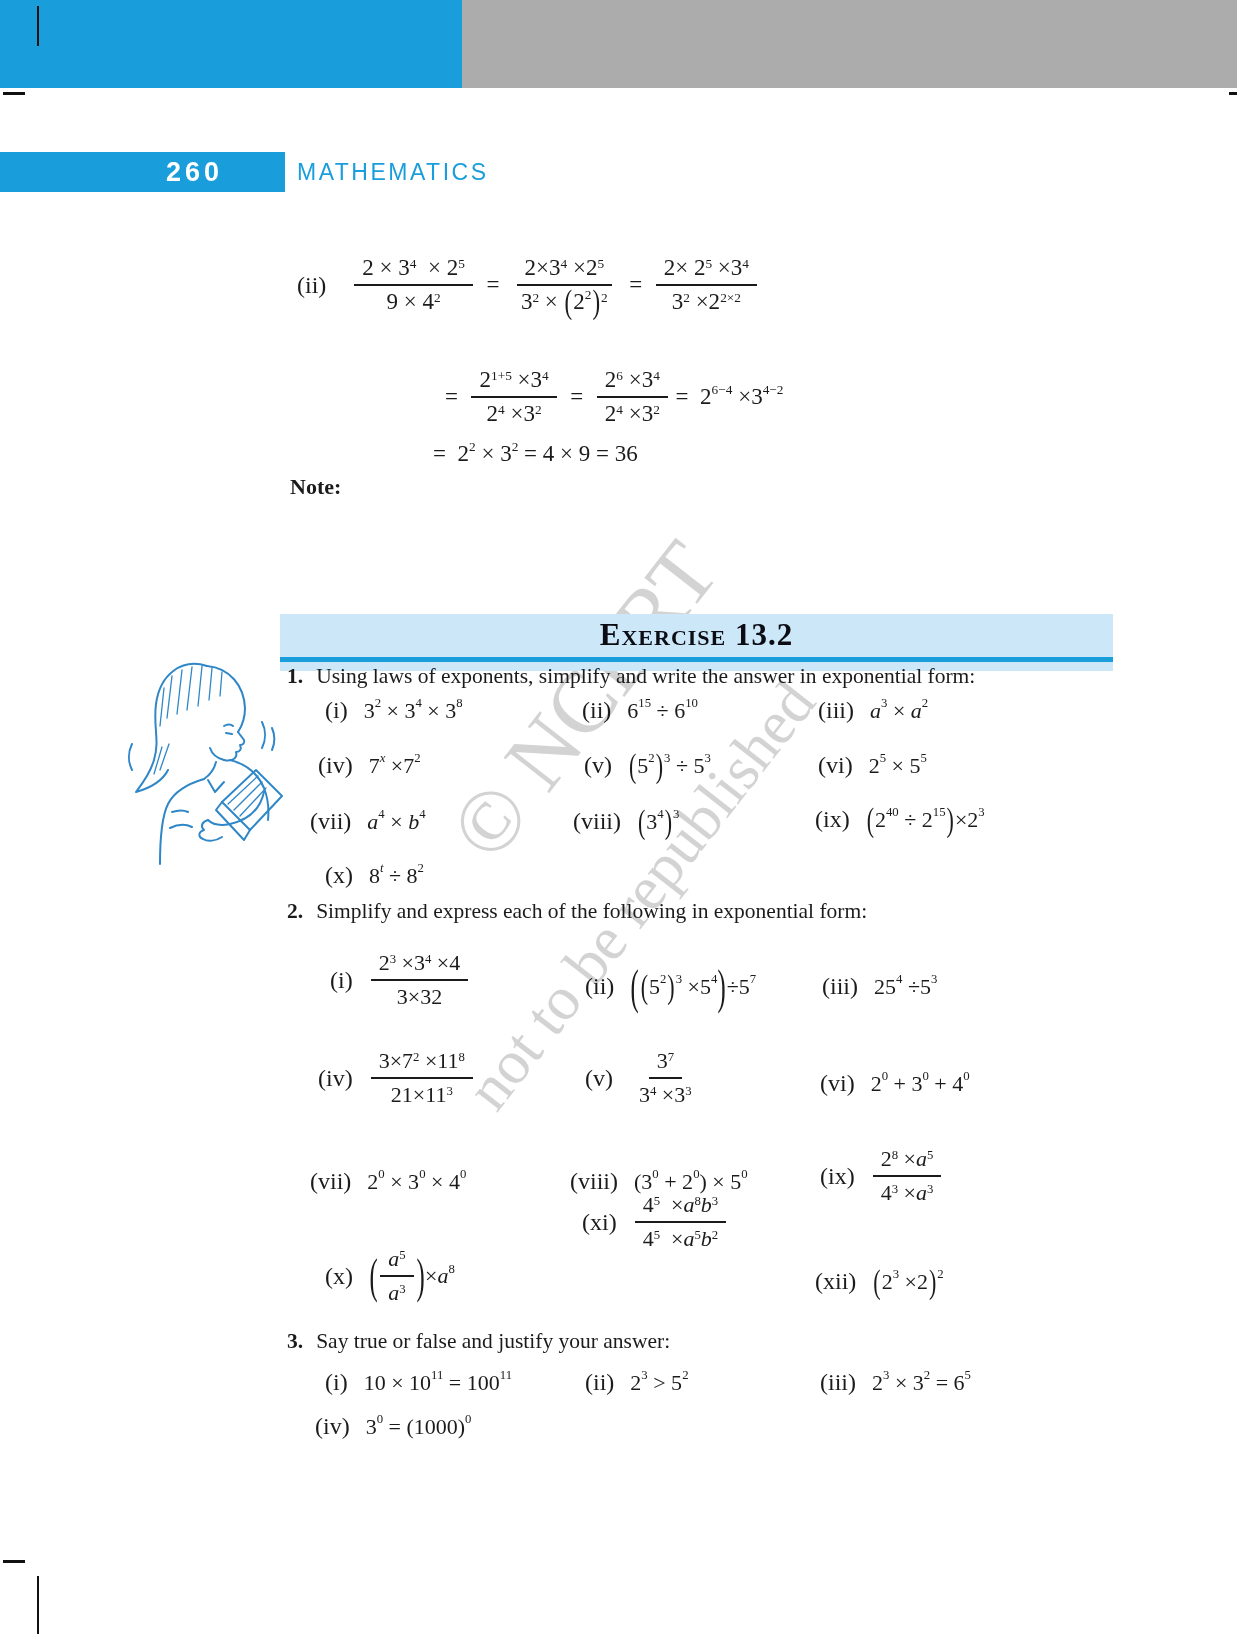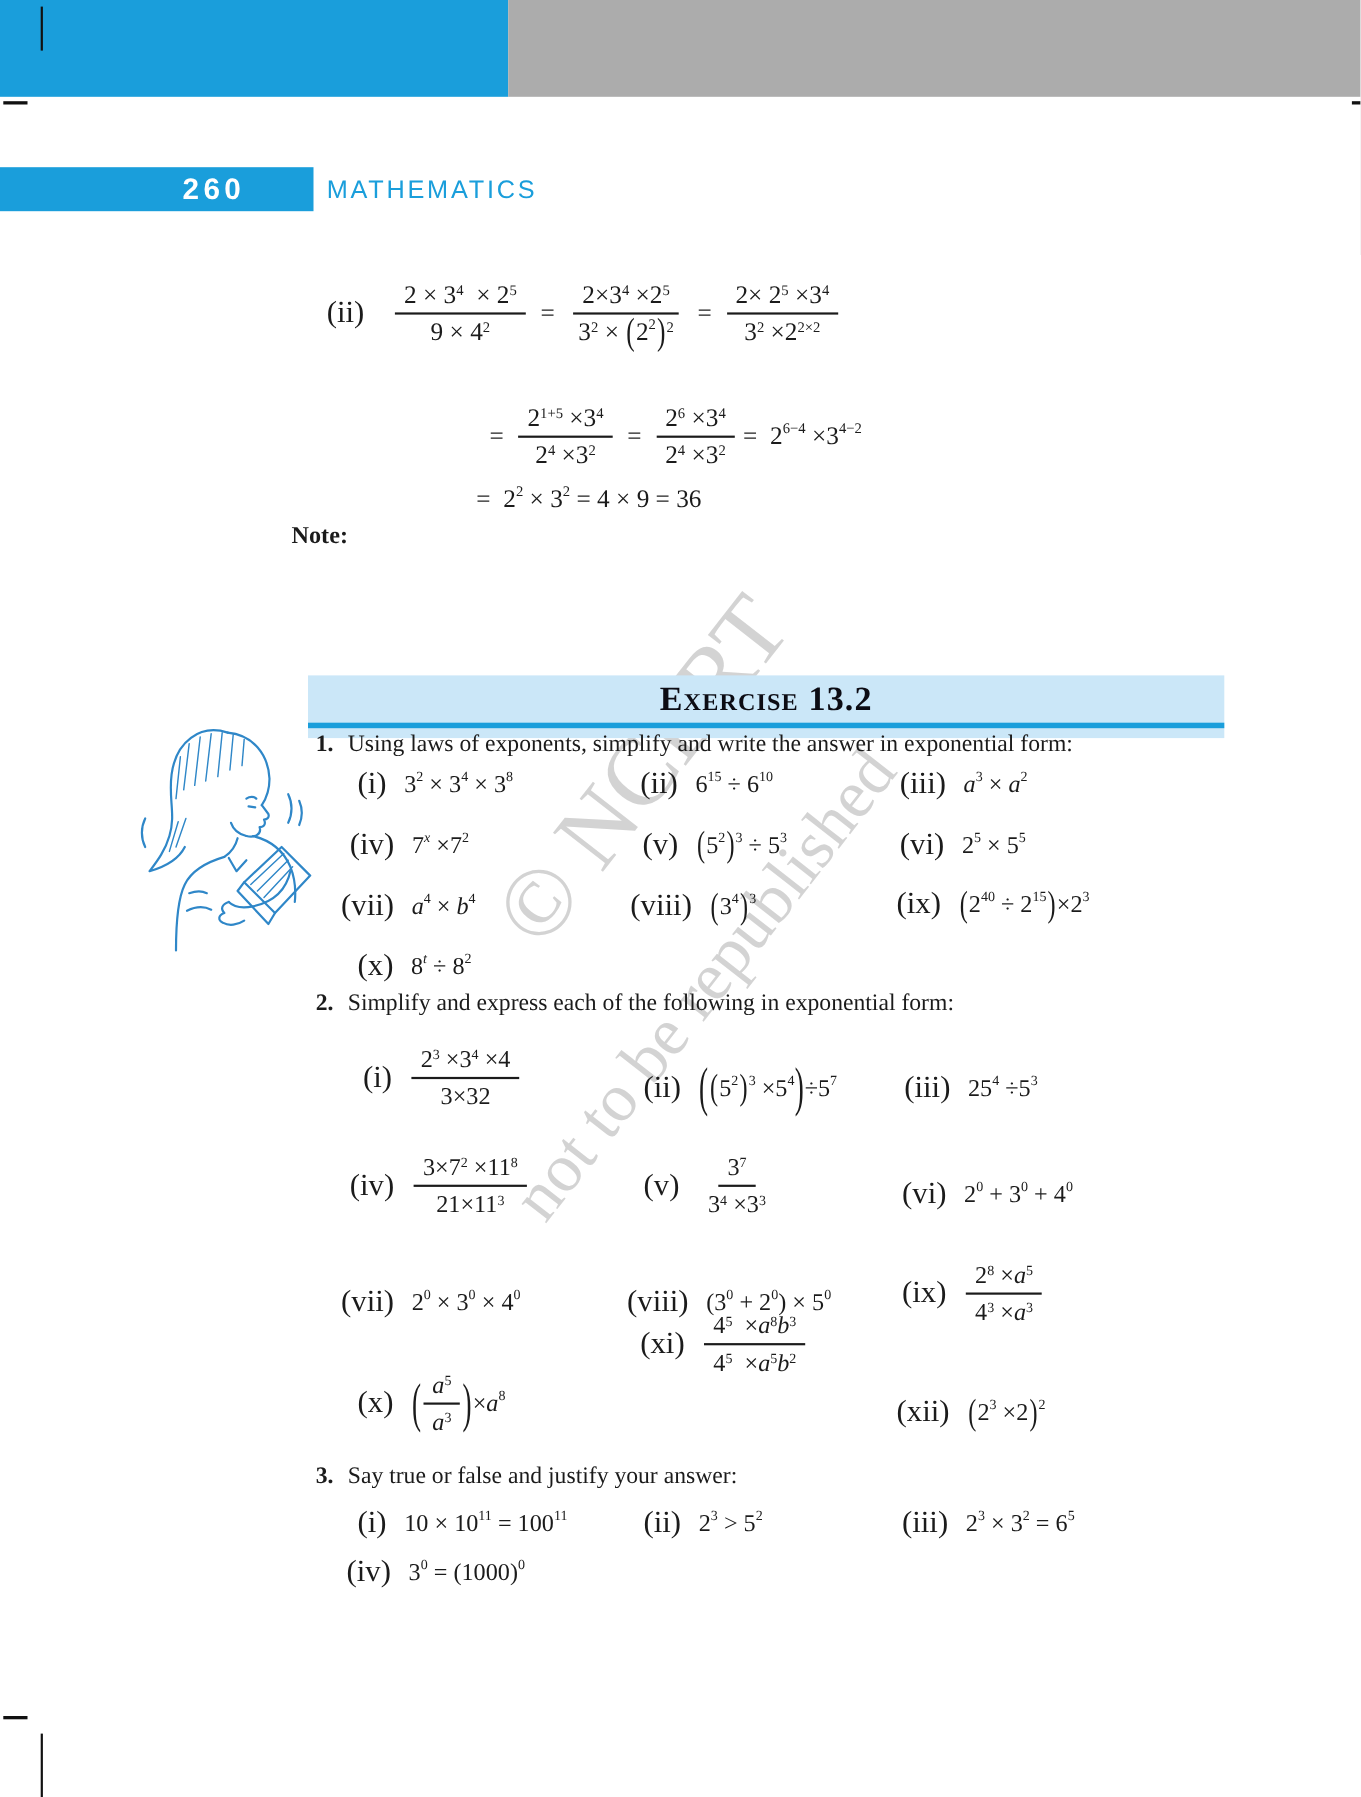--- a/index.html
+++ b/index.html
@@ -17,35 +17,35 @@
   .subject{position:absolute;left:297px;top:152px;line-height:40px;color:#1a9edb;
            font-family:"Liberation Sans",sans-serif;font-size:23px;letter-spacing:2.5px;z-index:4;}
   
   .wm{position:absolute;color:#a8a8a8;opacity:.5;white-space:nowrap;z-index:2;
       font-family:"Liberation Serif",serif;transform:rotate(-52deg);}
   .wm1{left:398px;top:650px;font-size:88px;}
   .wm2{left:380px;top:860px;font-size:62px;}
   
   .math-line{position:absolute;display:flex;align-items:center;gap:26px;font-size:23px;z-index:4;}
   .qitem{position:absolute;display:flex;align-items:center;gap:16px;font-size:22px;z-index:4;}
-  .ilabel{font-size:28px;white-space:pre;}
+  .ilabel{font-size:24px;white-space:pre;}
   .imath{display:inline-flex;align-items:flex-end;}
   .mg{display:inline-flex;align-items:center;}
   .mt{white-space:pre;}
   .mi{font-style:italic;}
   sup{font-size:.58em;line-height:0;position:relative;top:-.55em;vertical-align:baseline;}
   .frac{display:inline-flex;flex-direction:column;align-items:center;text-align:center;margin:0 2px;}
   .frac>.num{display:block;padding:0 8px 3px;border-bottom:2px solid #1b1b1b;}
   .frac>.den{display:block;padding:3px 8px 0;}
   .bp{display:inline-block;transform:scaleY(1.5);transform-origin:center;padding:0 1px;}
   .bp2{transform:scaleY(2.25) scaleX(1.12);}
   
   .qhead{position:absolute;display:flex;gap:13px;font-size:21.5px;z-index:4;}
   .qnum{font-weight:bold;}
-  .note-label{position:absolute;left:265px;top:474px;font-weight:bold;font-size:22px;z-index:4;}
+  .note-label{position:absolute;left:290px;top:474px;font-weight:bold;font-size:22px;z-index:4;}
   .note-text{position:absolute;left:345px;top:473px;width:727px;font-size:21.5px;line-height:31px;
              text-align:justify;z-index:4;}
   
   .ex-band{position:absolute;left:280px;top:614px;width:833px;height:57px;background:#cbe7f8;z-index:3;}
   .ex-title{width:100%;text-align:center;line-height:41px;font-weight:bold;font-size:31px;
             font-variant:small-caps;letter-spacing:1px;color:#0c0c14;}
   .ex-rule{position:absolute;left:280px;top:657px;width:833px;height:5px;background:#1a9edb;z-index:3;}
   
   .footer{position:absolute;left:0;top:1572px;width:100%;text-align:center;
           font-family:"Liberation Sans",sans-serif;font-size:17px;color:#222;z-index:4;}

